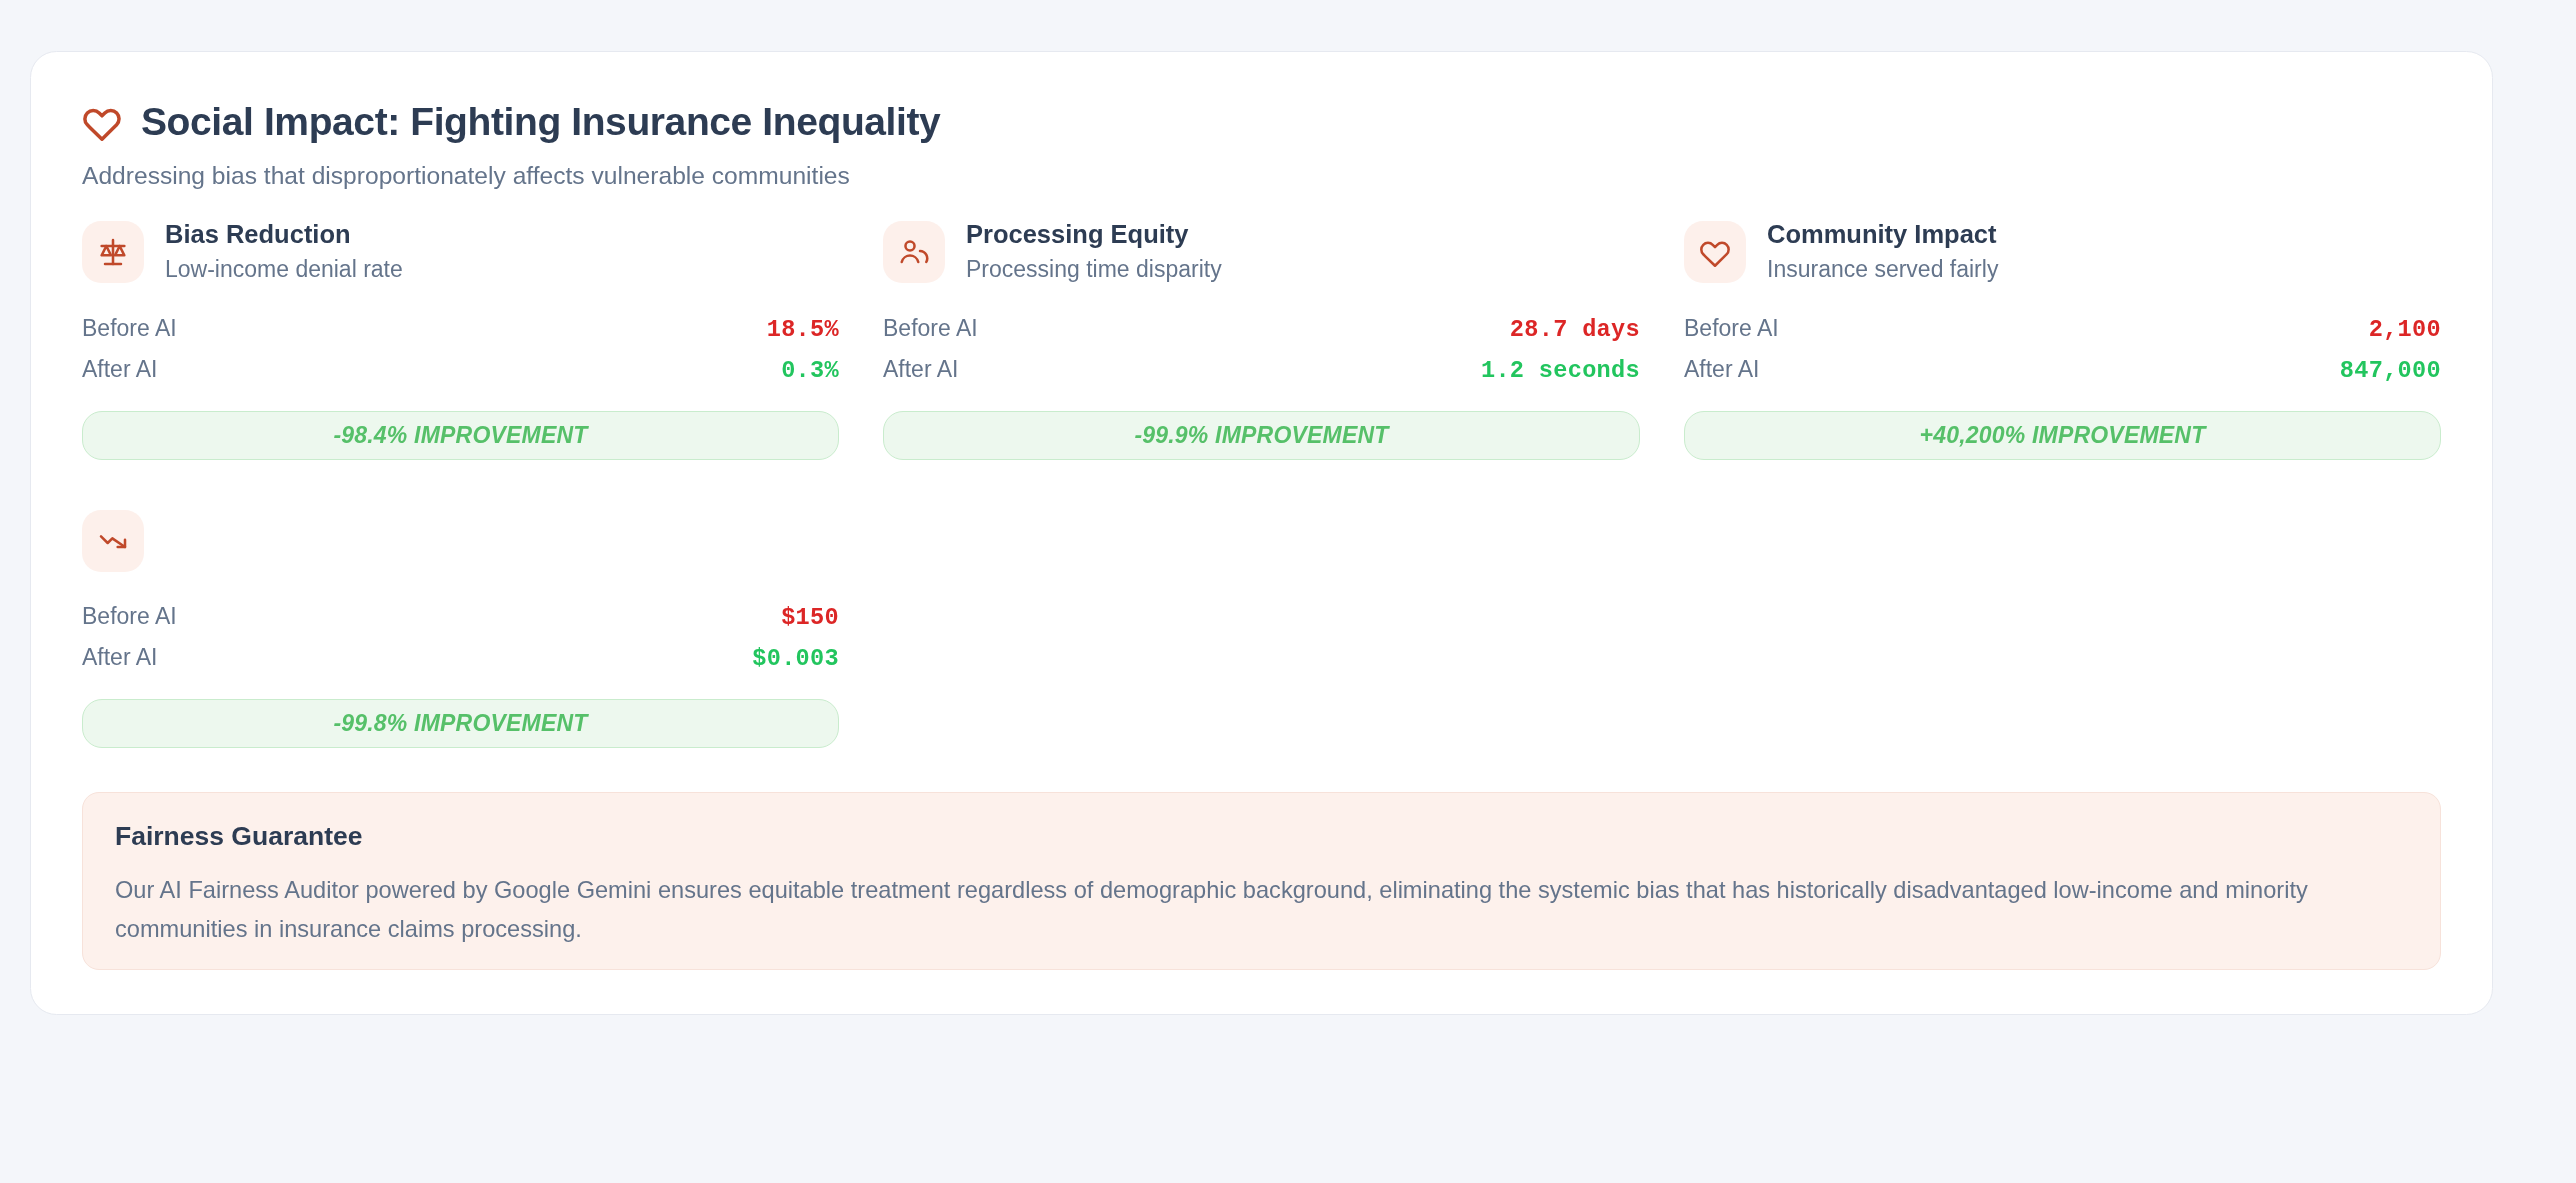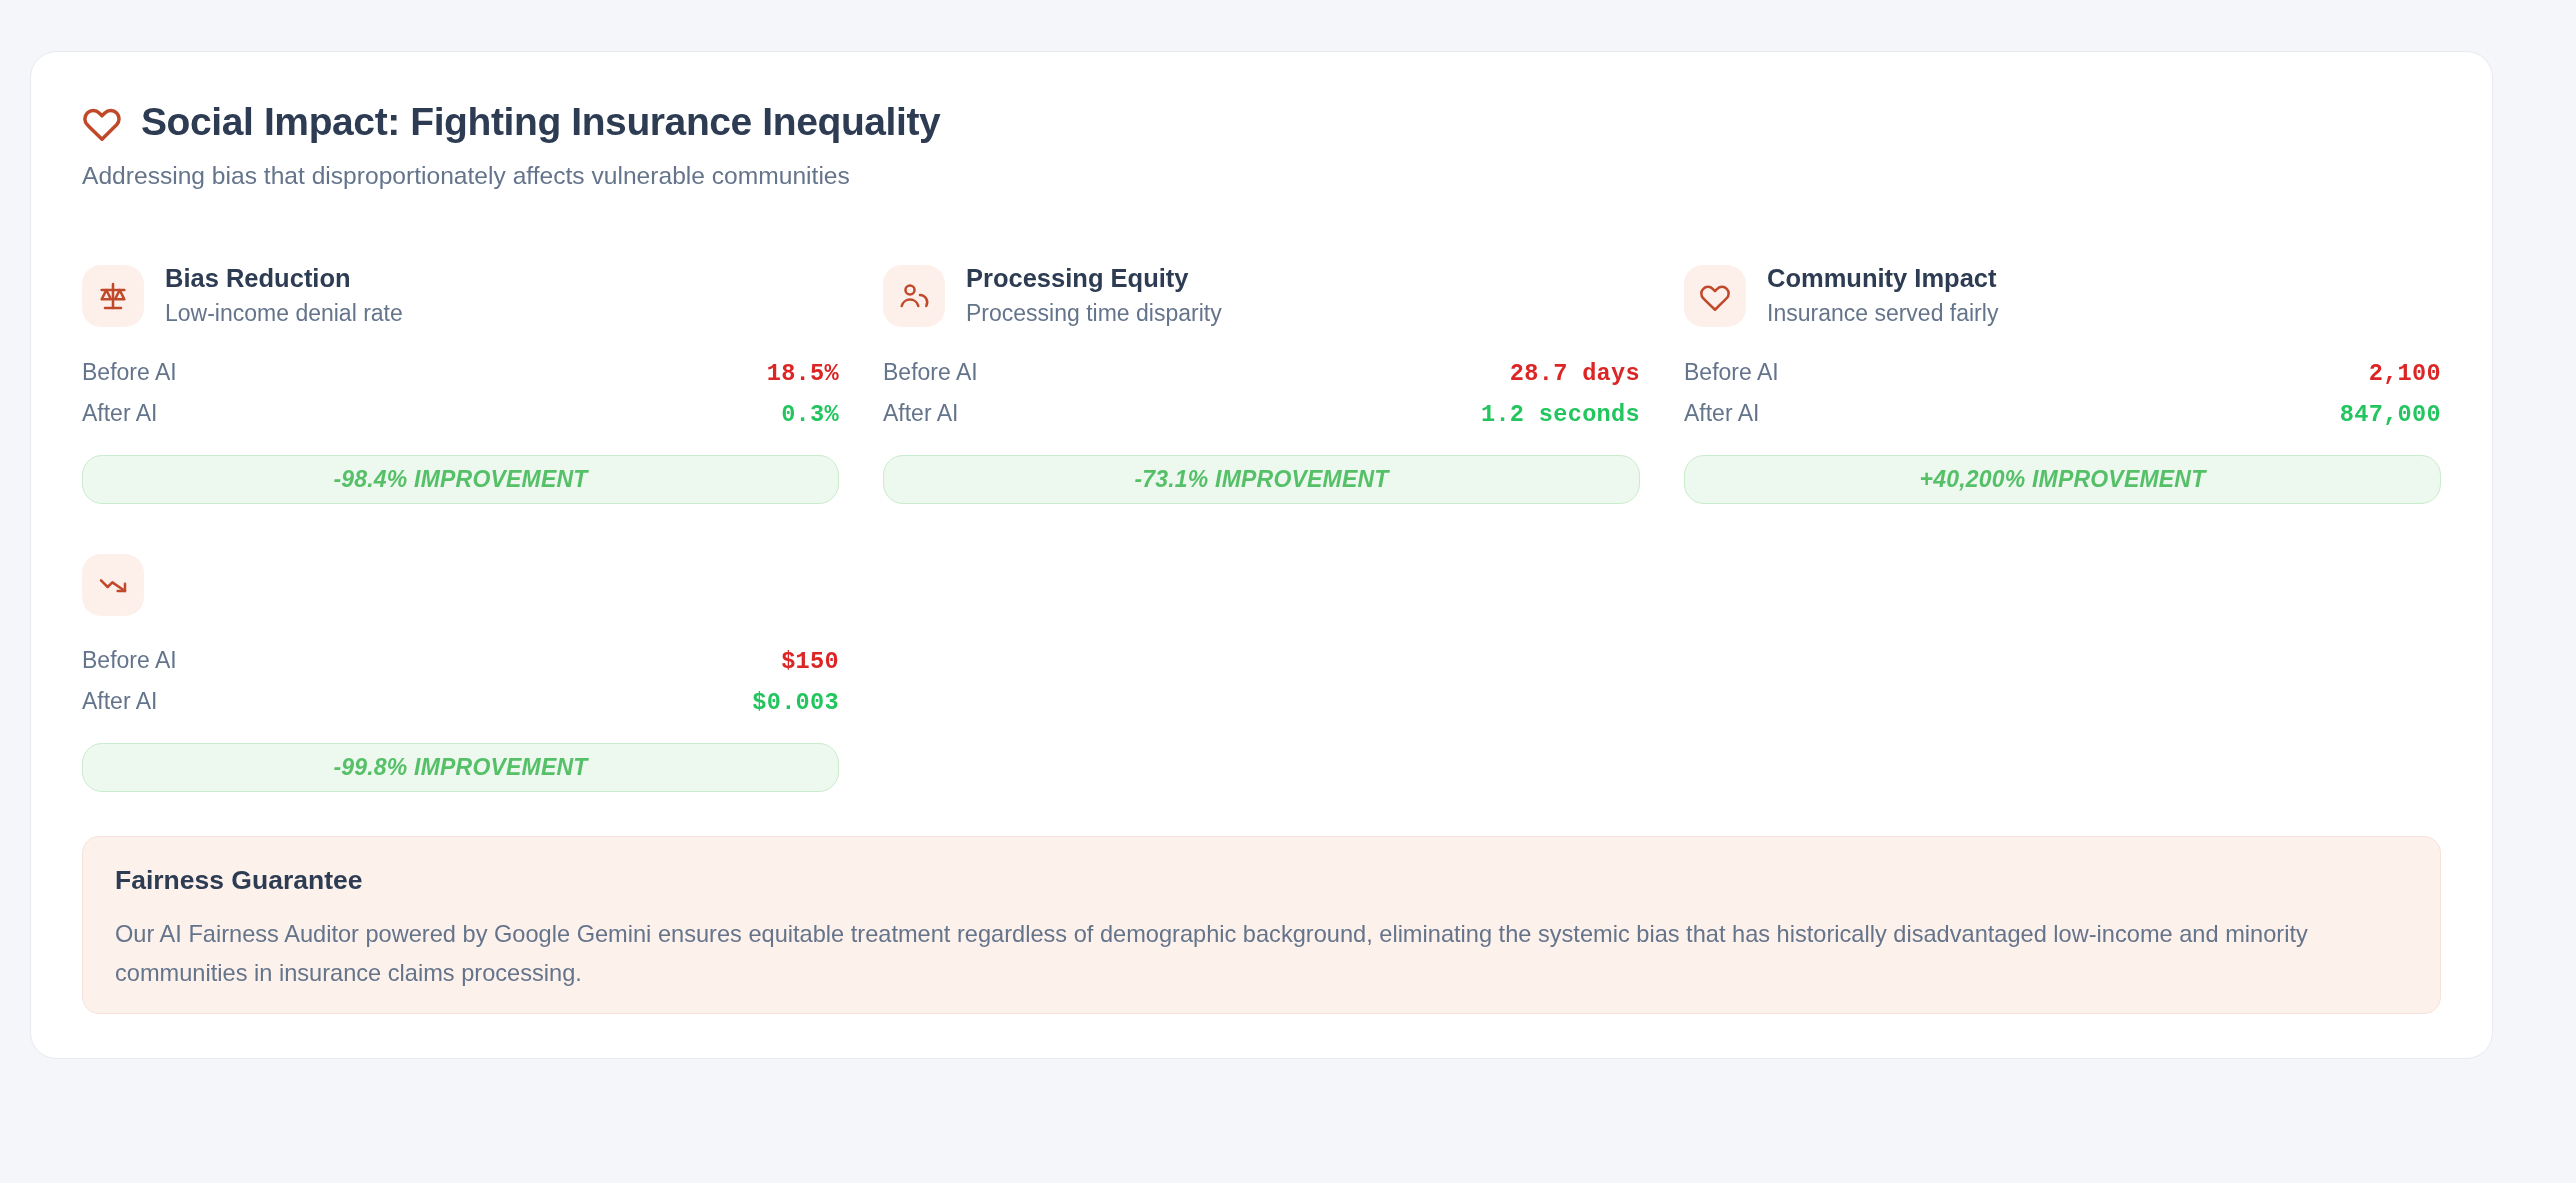--- a/index.html
+++ b/index.html
@@ -20,21 +20,21 @@
 
   .panel {
     background: #ffffff;
     border: 1.9px solid #e6e9f0;
     border-radius: 26.5px;
     padding: 49px 51px 44px 51px;
     width: 2463px;
   }
 
   
-  .panel-header { margin-bottom: 66px; }
+  .panel-header { margin-bottom: 22px; }
 
   .title-row {
     display: flex;
     align-items: center;
     gap: 19px;
   }
 
   .title-heart { width: 40px; height: 40px; flex: none; display:block; }
 
   .panel-title {
@@ -212,21 +212,21 @@
           </div>
         </div>
         <div class="metric-row">
           <span class="metric-row-label">Before AI</span>
           <span class="metric-row-value val-before">28.7 days</span>
         </div>
         <div class="metric-row">
           <span class="metric-row-label">After AI</span>
           <span class="metric-row-value val-after">1.2 seconds</span>
         </div>
-        <div class="improvement">-73.1% IMPROVEMENT</div>
+        <div class="improvement">-99.9% IMPROVEMENT</div>
       </div>
 
       <div class="metric">
         <div class="metric-head">
           <div class="metric-icon">
             <svg viewBox="0 0 24 24" fill="none" stroke="#c0492a" stroke-width="1.9" stroke-linecap="round" stroke-linejoin="round">
               <path d="M20.8 6.6a5.0 5.0 0 0 0-7.1 0L12 8.3l-1.7-1.7a5.0 5.0 0 1 0-7.1 7.1l1.7 1.7L12 22.3l7.1-7.0 1.7-1.7a5.0 5.0 0 0 0 0-7.0z"></path>
             </svg>
           </div>
           <div>

